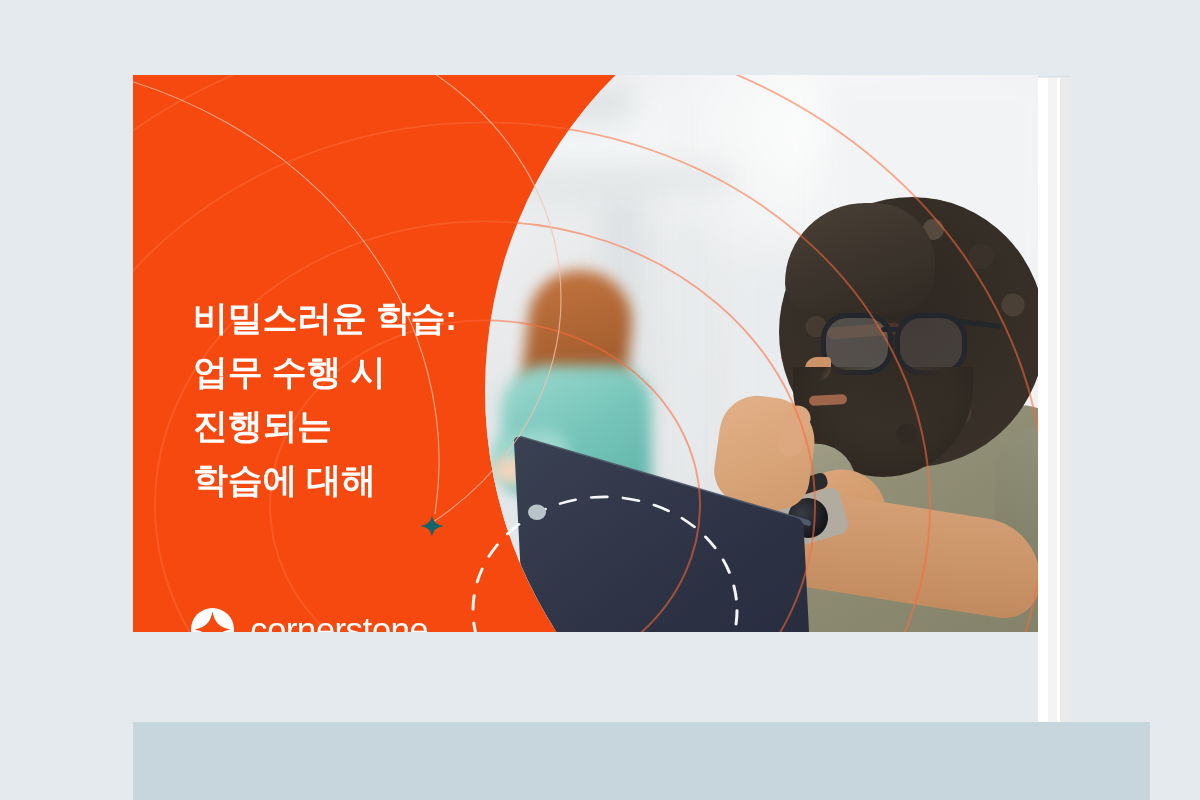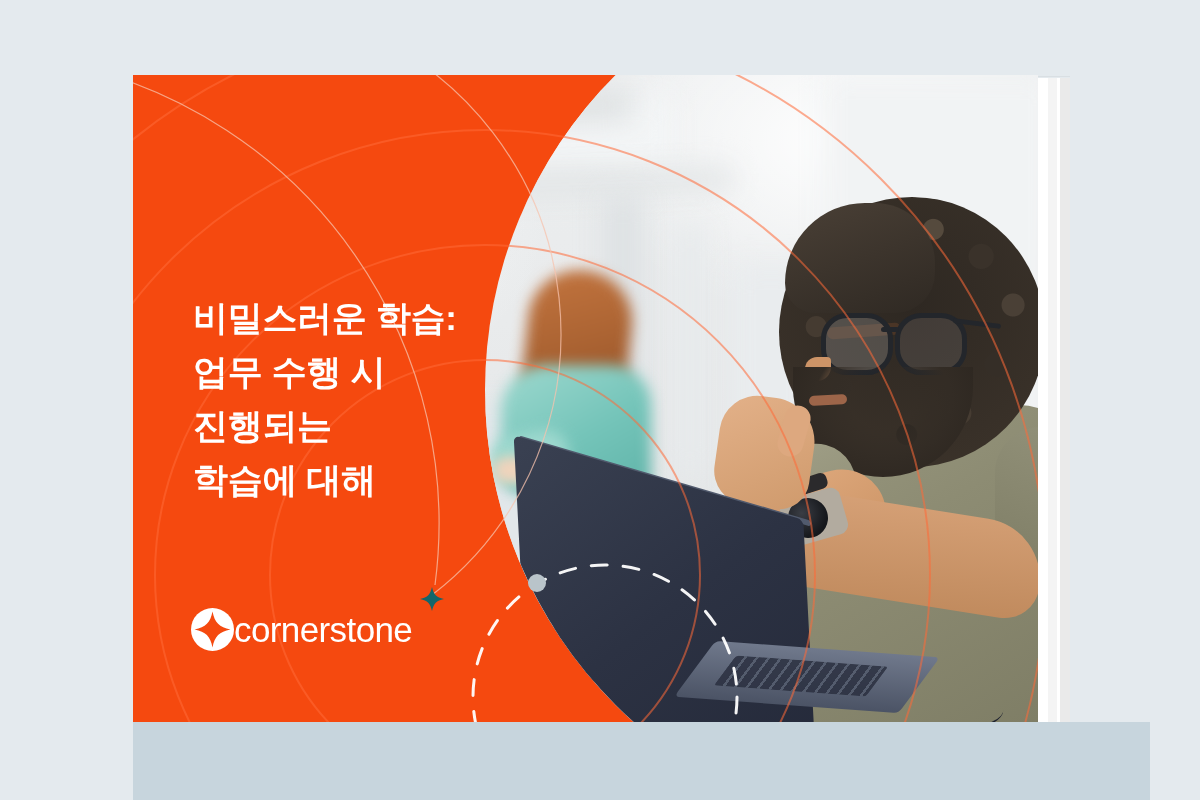--- a/index.html
+++ b/index.html
@@ -68,21 +68,21 @@
     height: 1px;
     background: #d9dfe3;
   }
 
   
   .cover {
     position: absolute;
     left: 133px;
     top: 75px;
     width: 905px;
-    height: 647px;
+    height: 557px;
     overflow: hidden;
     background: #f5490f;
   }
 
   
   .photo-mask {
     position: absolute;
     inset: 0;
     
     clip-path: circle(445px at 797px 315px);
@@ -427,20 +427,21 @@
     white-space: pre-line;
   }
 
   
   .logo {
     position: absolute;
     left: 58px;
     top: 533px;
     display: flex;
     align-items: center;
+    gap: 16px;
   }
   .logo-mark {
     width: 43px;
     height: 43px;
     flex: 0 0 43px;
   }
   .logo-word {
     color: #ffffff;
     font-size: 35px;
     font-weight: 500;

